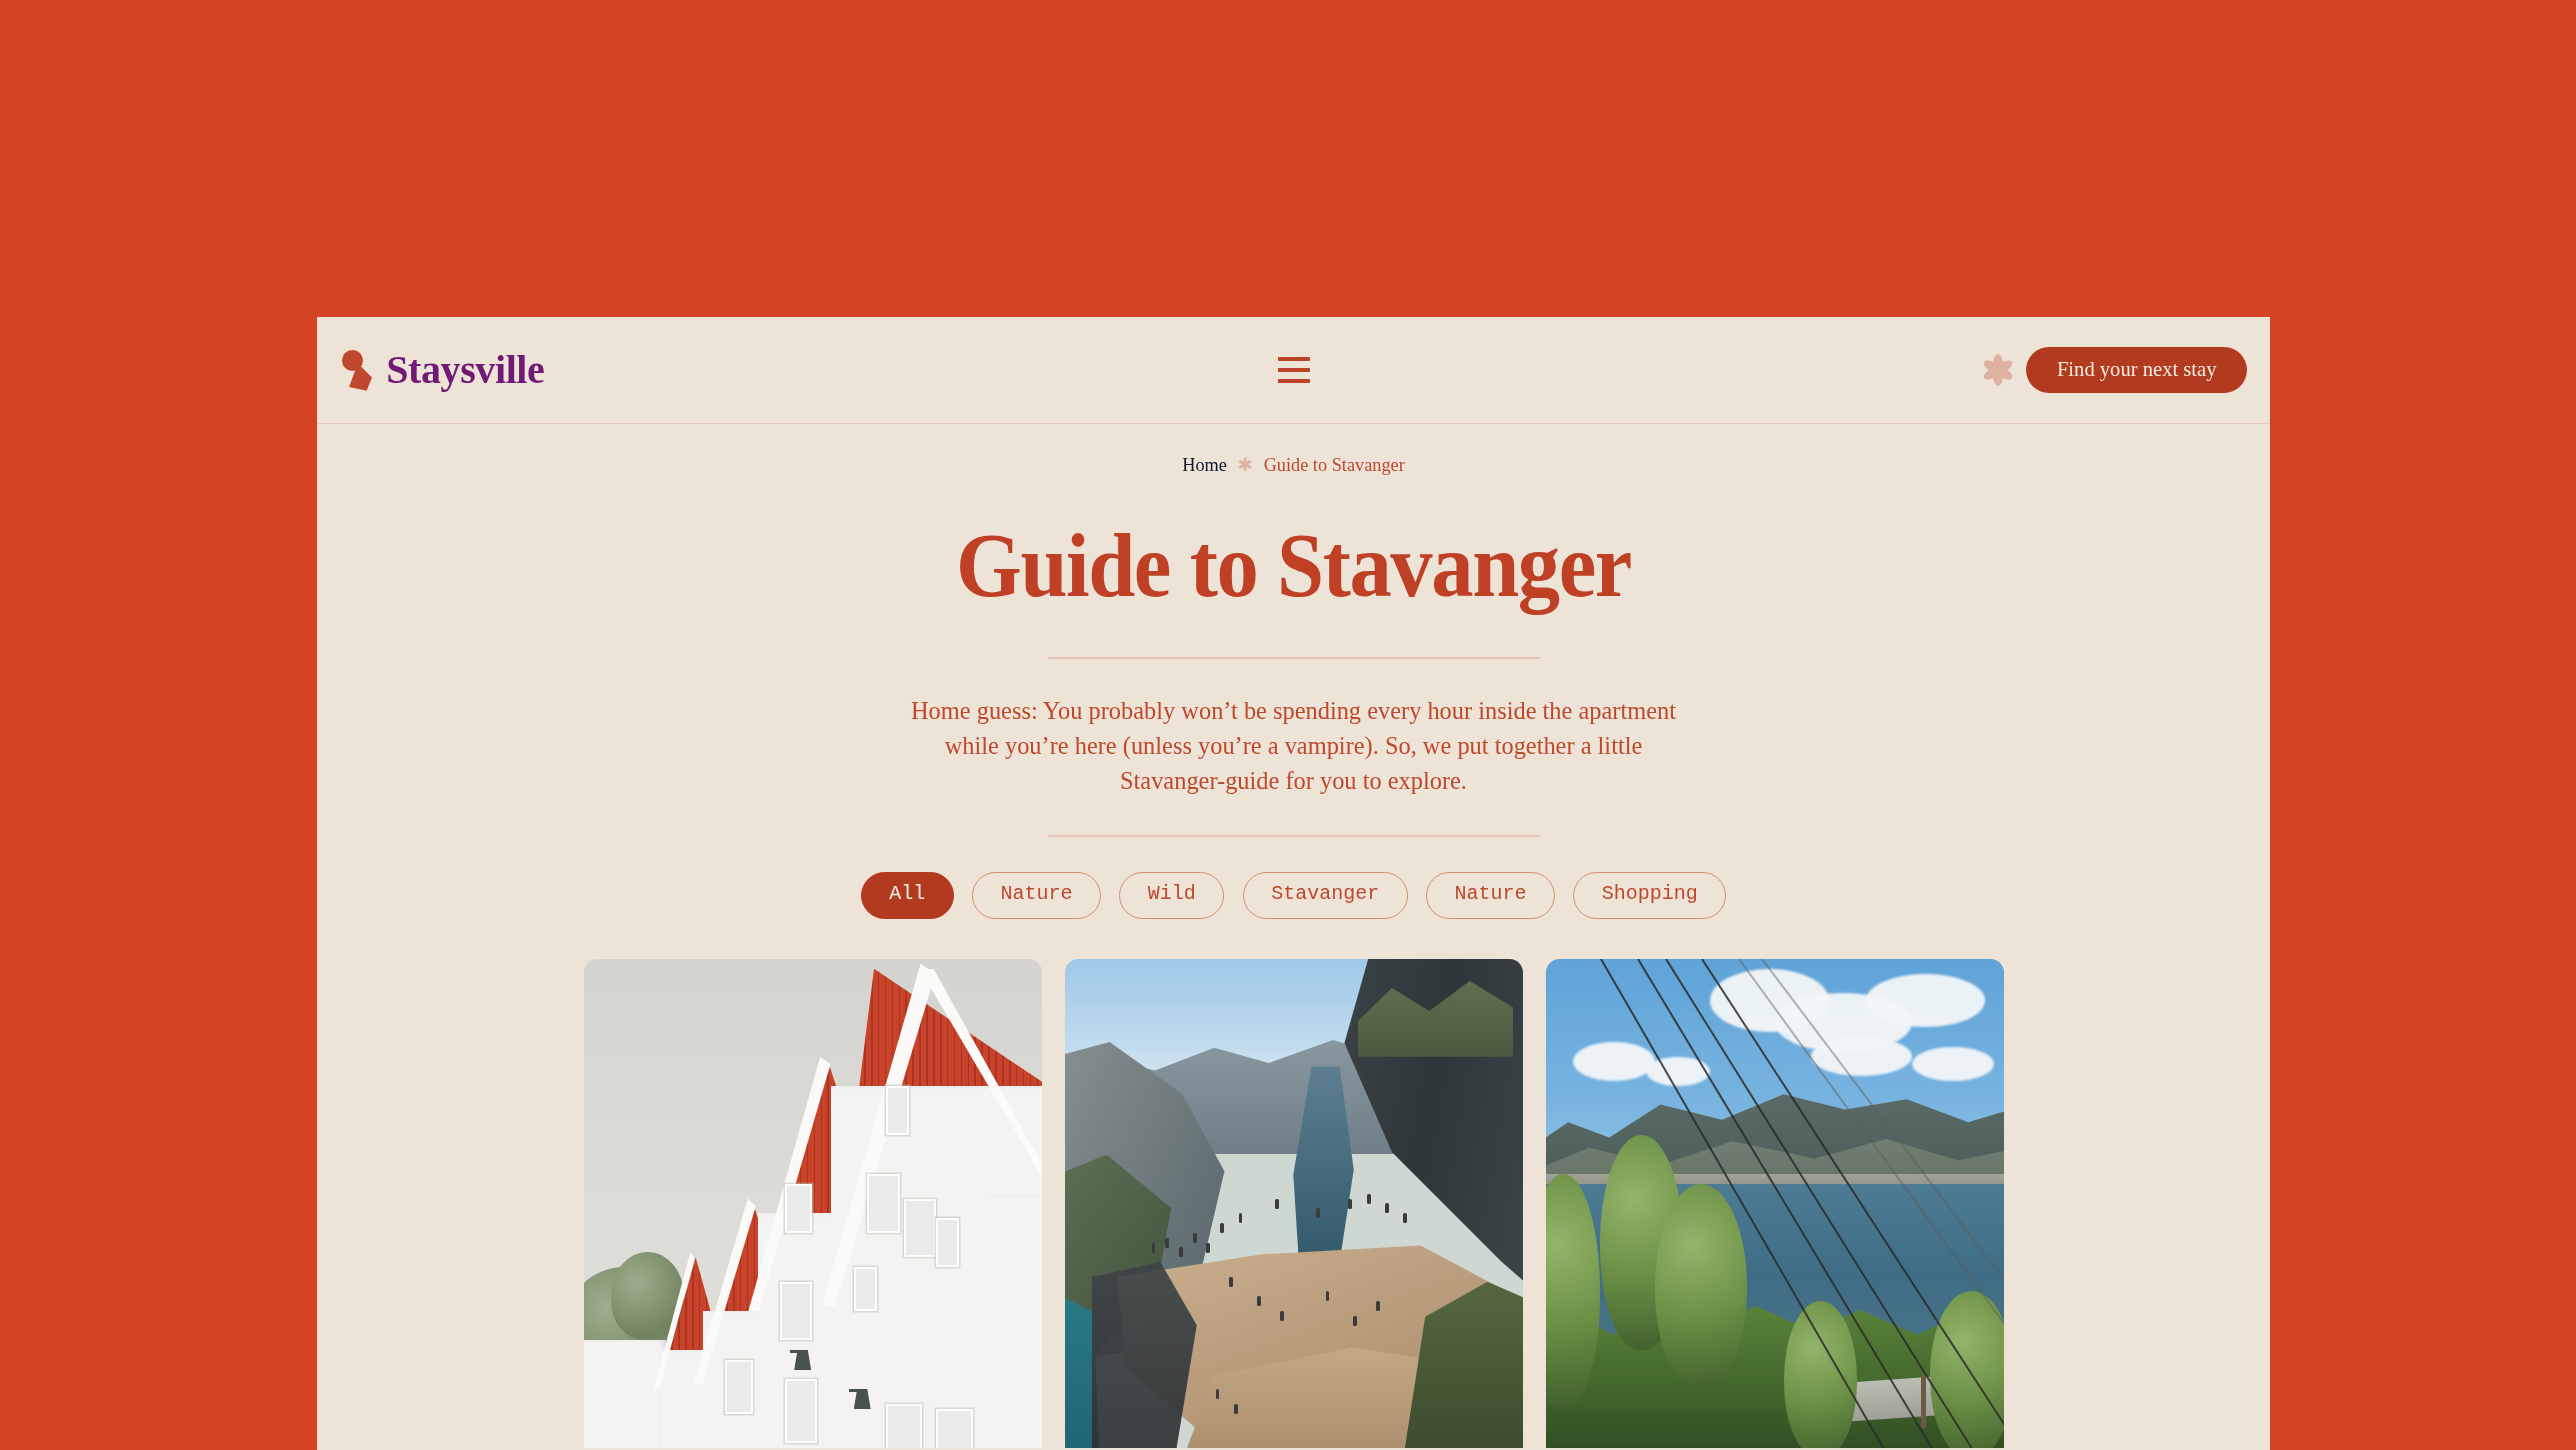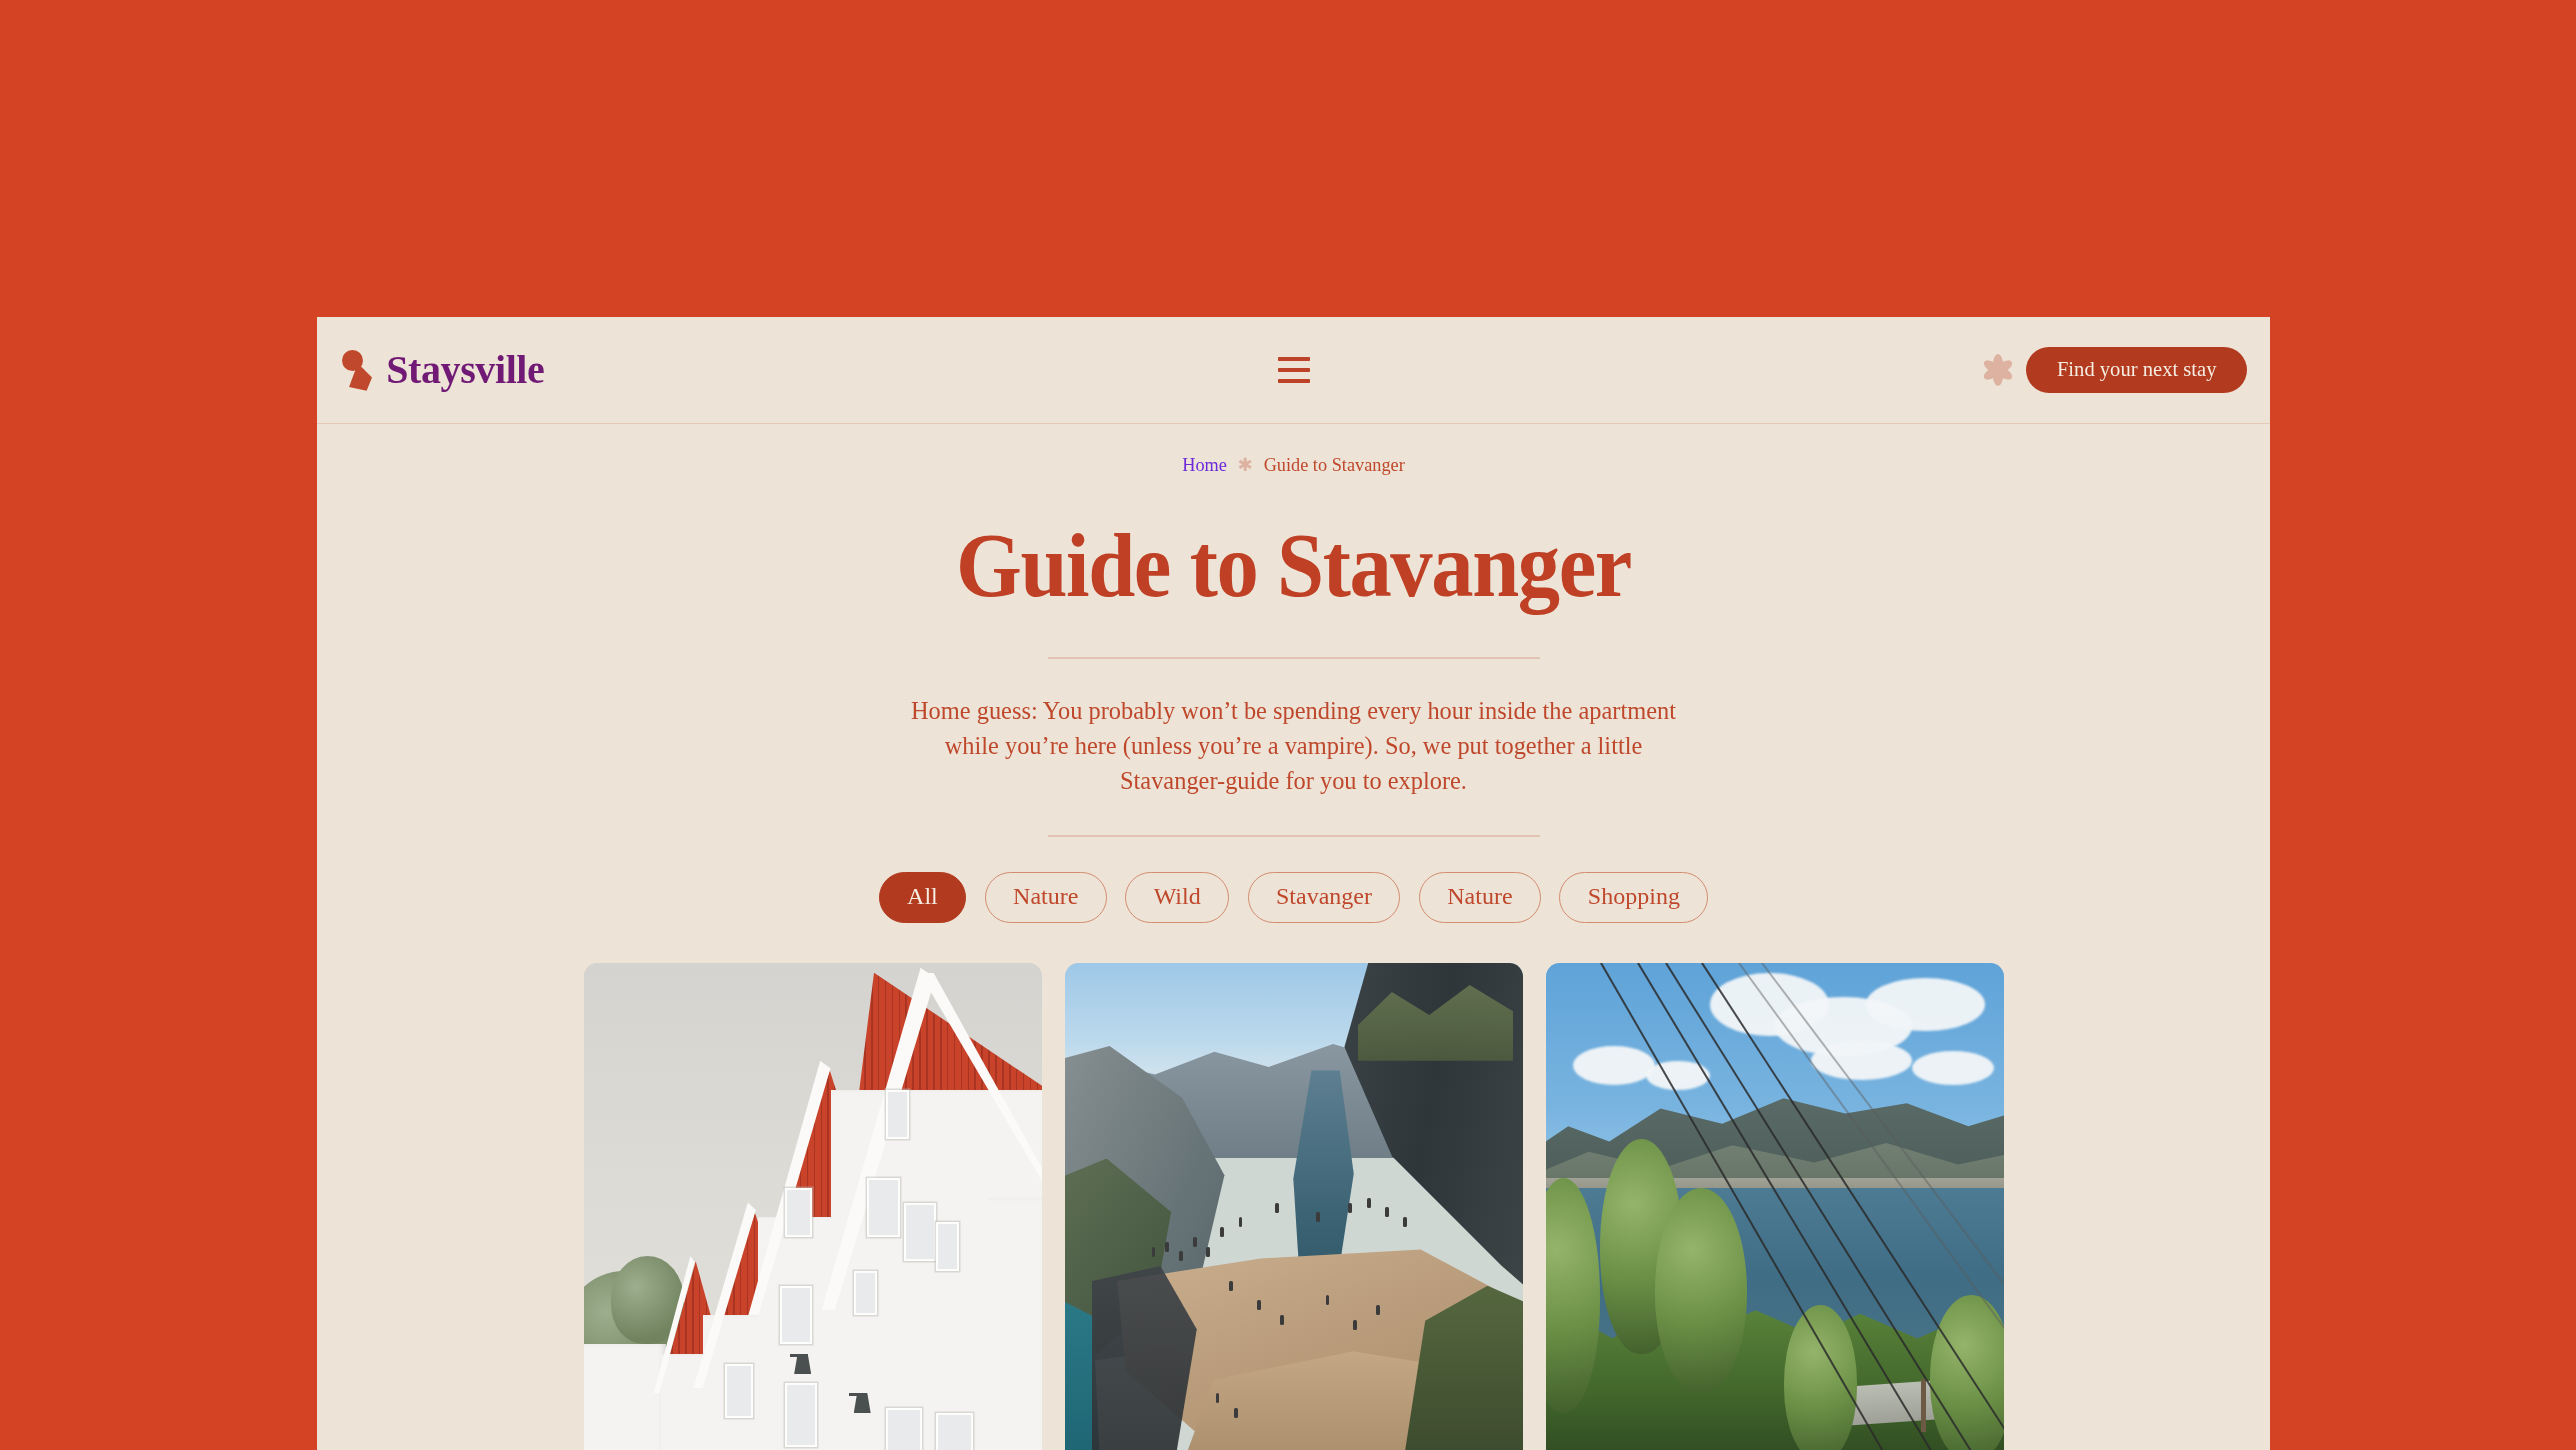--- a/index.html
+++ b/index.html
@@ -148,21 +148,21 @@
   .breadcrumb {
     margin-top: 30.5px;
     display: flex;
     justify-content: center;
     align-items: center;
     gap: 10.7px;
     font-size: 18.3px;
     color: #BF472B;
   }
   .breadcrumb a {
-    color: #6d28d9;
+    color: #0f172a;
     text-decoration: none;
     cursor: pointer;
   }
   .breadcrumb .crumb-sep {
     color: #DDB2A1;
     font-size: 18.3px;
     line-height: 1;
   }
   .breadcrumb .crumb-current { color: #BF472B; }
 
@@ -203,22 +203,22 @@
   
   .filter-bar {
     margin-top: 35px;
     display: flex;
     justify-content: center;
     align-items: center;
     gap: 18.3px;
   }
 
   .filter-pill {
-    font-family: Liberation Serif, serif;
-    font-size: 24px;
+    font-family: Liberation Mono, monospace;
+    font-size: 20px;
     line-height: 1;
     padding: 11.5px 27.5px 13.7px;
     border-radius: 763px;
     border: 1.5px solid #D38C70;
     background: transparent;
     color: #BF472B;
     cursor: pointer;
     white-space: nowrap;
   }
   .filter-pill.is-active {

